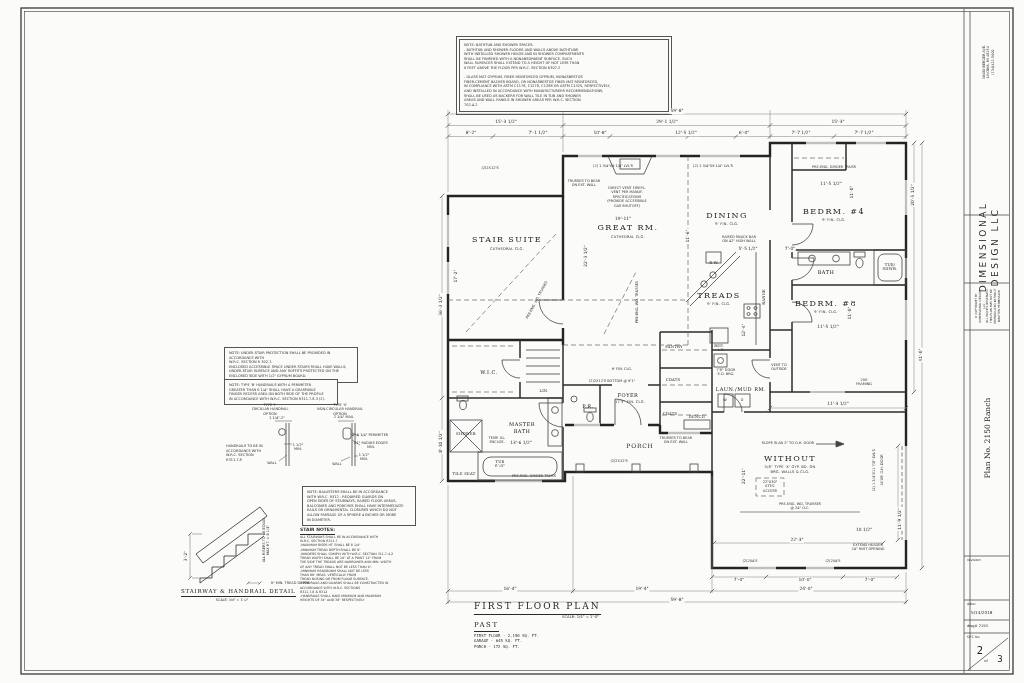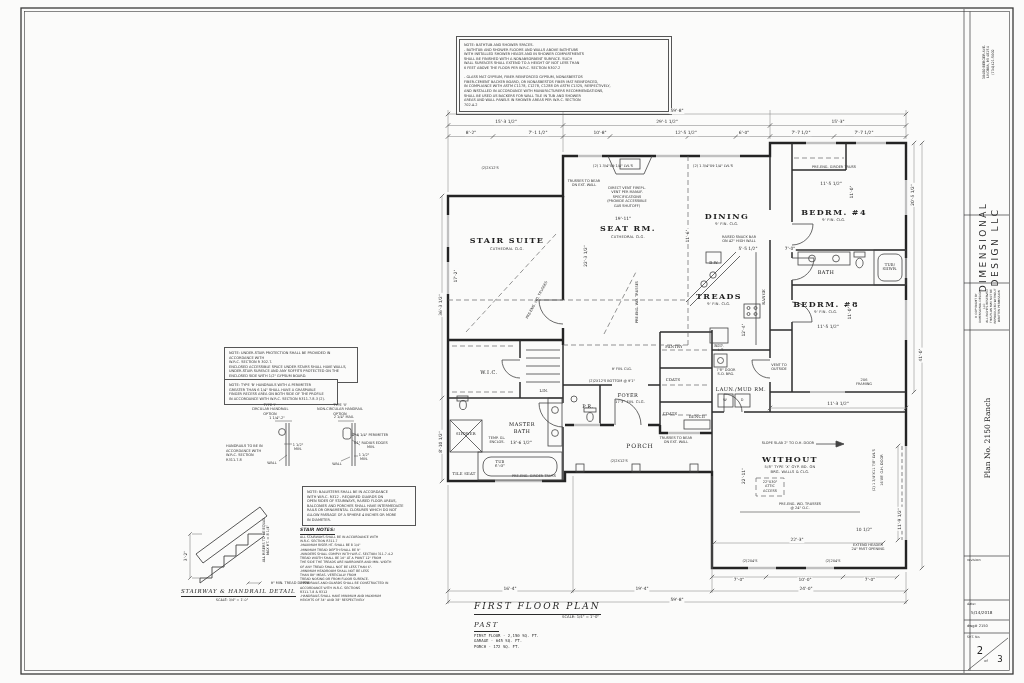--- a/index.html
+++ b/index.html
@@ -1,31 +1,31 @@
 <!DOCTYPE html>
 <html><head>
 <meta charset="utf-8">
 <style>
   html,body{margin:0;padding:0;background:#ffffff;}
   #sheet{position:relative;width:1024px;height:683px;background:#fbfbfa;overflow:hidden;
          font-family:"DejaVu Sans",sans-serif;color:#2e2e2e;}
   svg.lines{position:absolute;left:0;top:0;}
   .lbl{position:absolute;transform:translate(-50%,-50%);text-align:center;white-space:pre-line;line-height:1.3;}
   .rot{transform:translate(-50%,-50%) rotate(-90deg);}
-  .r-lg{font-family:"DejaVu Serif","Liberation Serif",serif;font-size:8px;letter-spacing:1.4px;color:#1f1f1f;font-weight:bold;}
+  .r-lg{font-family:"DejaVu Serif","Liberation Serif",serif;font-size:8px;letter-spacing:1.4px;color:#1f1f1f;}
   .r-md{font-family:"DejaVu Serif",serif;font-size:6px;letter-spacing:.8px;color:#1f1f1f;}
   .r-sm{font-family:"DejaVu Serif",serif;font-size:5px;letter-spacing:.5px;color:#222;}
   .r-xs{font-family:"DejaVu Serif",serif;font-size:3.8px;letter-spacing:.2px;color:#222;line-height:1.15;}
   .sub{font-size:3.6px;letter-spacing:.2px;color:#333;}
   .dim{font-size:4.4px;color:#333;white-space:nowrap;background:#fbfbfa;padding:0 1px;}
   .ann{font-size:3.5px;color:#333;line-height:1.25;}
   .note{position:absolute;font-size:3.5px;line-height:1.32;white-space:pre-line;color:#333;}
   .box{border:.7px solid #555;padding:3px 4px;background:#fbfbfa;}
   .dbl{outline:.8px solid #555;outline-offset:2px;}
-  .u{border-bottom:.8px solid #2a2a2a;padding-bottom:1px;font-style:italic;}
+  .u{border-bottom:.8px solid #2a2a2a;padding-bottom:1px;}
   .t-serif{font-family:"DejaVu Serif","Liberation Serif",serif;color:#1f1f1f;}
   .mono{font-family:"DejaVu Sans Mono","Liberation Mono",monospace;}
   .tb-firm{font-size:9px;letter-spacing:2.5px;color:#2a2a2a;line-height:1.35;}
   .tb-small{font-size:3.4px;line-height:1.3;}
 </style>
 </head>
 <body>
 
 <div id="sheet">
 
@@ -254,21 +254,21 @@
 
 <div class="lbl dim rot" style="left:186px;top:556px;">3'-2"</div>
 <div class="lbl ann rot" style="left:266px;top:540px;">ALL RISERS TO BE EQUAL
 MAX HT. = 8 1/4"</div>
 <div class="lbl ann" style="left:290px;top:583px;">9"  MIN. TREAD DEPTH</div>
 <div class="note t-serif u" style="left:181px;top:588px;font-size:5.5px;letter-spacing:.8px;">STAIRWAY &amp; HANDRAIL DETAIL</div>
 <div class="note" style="left:216px;top:598px;font-size:3.3px;">SCALE: 3/4" = 1'-0"</div>
 
 <div class="lbl r-lg" style="left:507px;top:240px;">STAIR SUITE</div>
 <div class="lbl sub" style="left:507px;top:249px;">CATHEDRAL CLG.</div>
-<div class="lbl r-lg" style="left:628px;top:228px;">SEAT RM.</div>
+<div class="lbl r-lg" style="left:628px;top:228px;">GREAT RM.</div>
 <div class="lbl sub" style="left:628px;top:237px;">CATHEDRAL CLG.</div>
 <div class="lbl r-lg" style="left:727px;top:216px;">DINING</div>
 <div class="lbl sub" style="left:727px;top:224px;">9' FIN. CLG.</div>
 <div class="lbl r-lg" style="left:719px;top:296px;">TREADS</div>
 <div class="lbl sub" style="left:719px;top:304px;">9' FIN. CLG.</div>
 <div class="lbl r-lg" style="left:834px;top:212px;">BEDRM. #4</div>
 <div class="lbl sub" style="left:834px;top:220px;">9' FIN. CLG.</div>
 <div class="lbl r-sm" style="left:826px;top:272px;">BATH</div>
 <div class="lbl r-lg" style="left:826px;top:304px;">BEDRM. #8</div>
 <div class="lbl sub" style="left:826px;top:312px;">9' FIN. CLG.</div>

